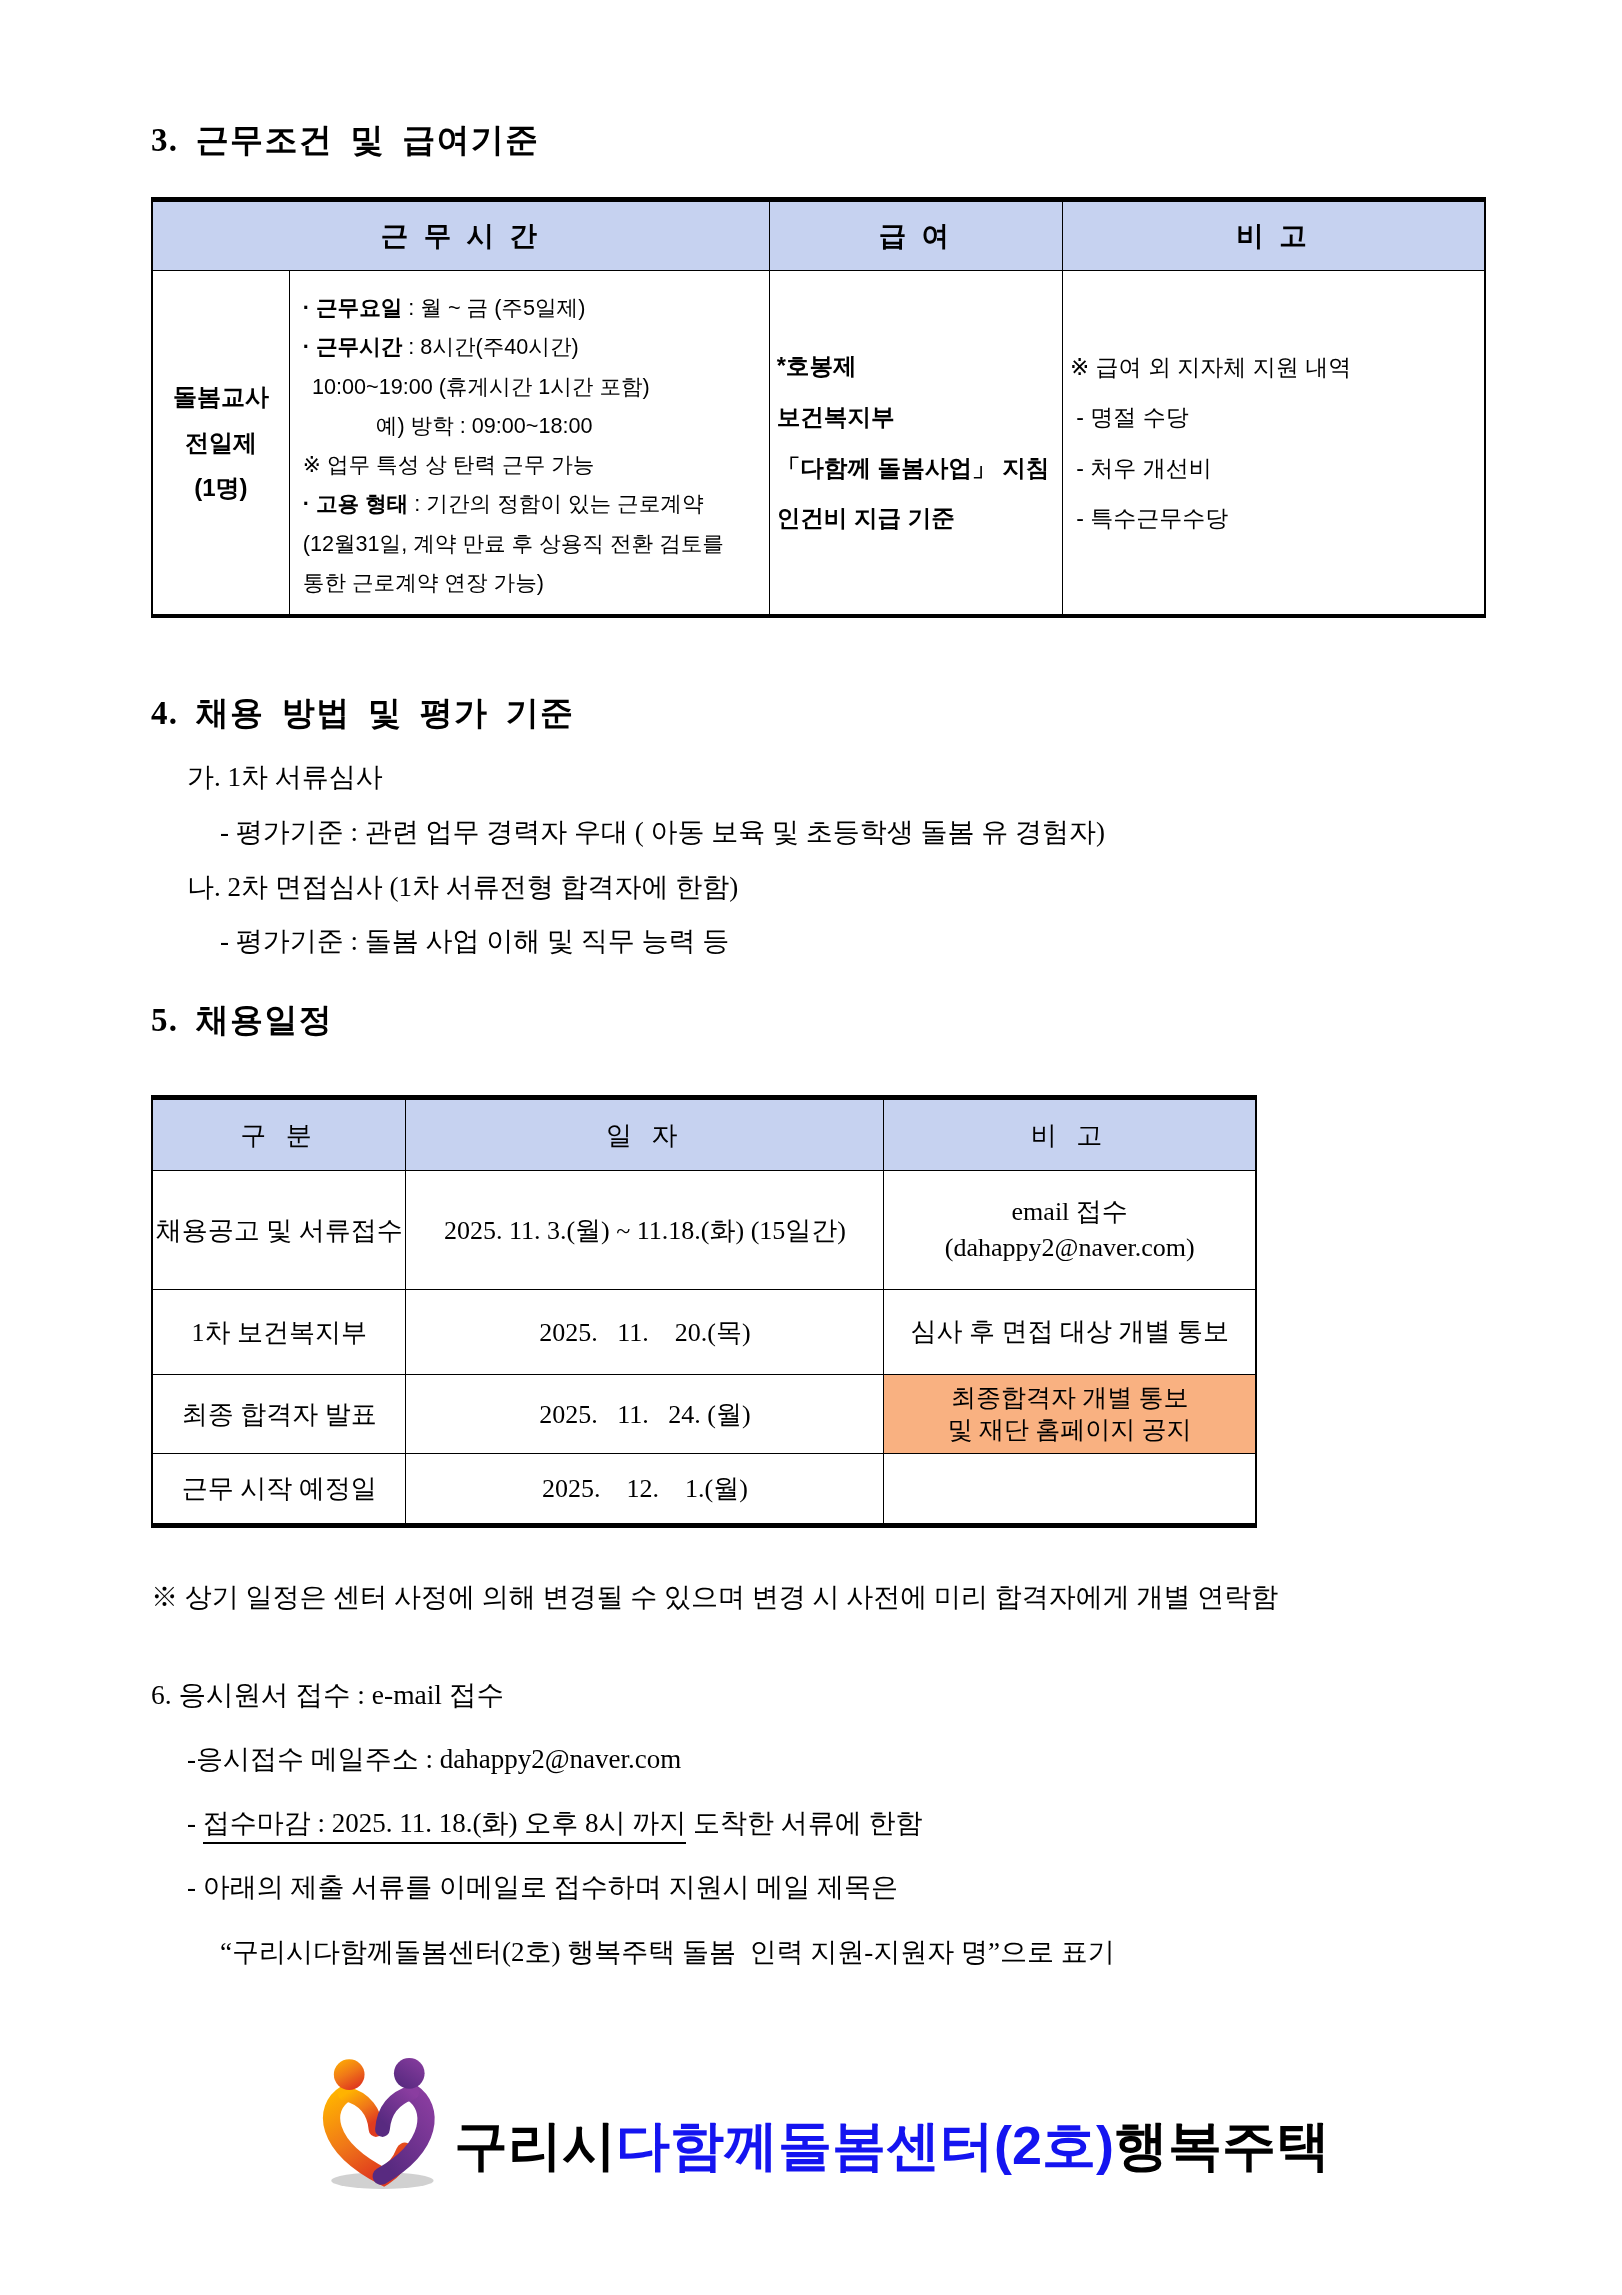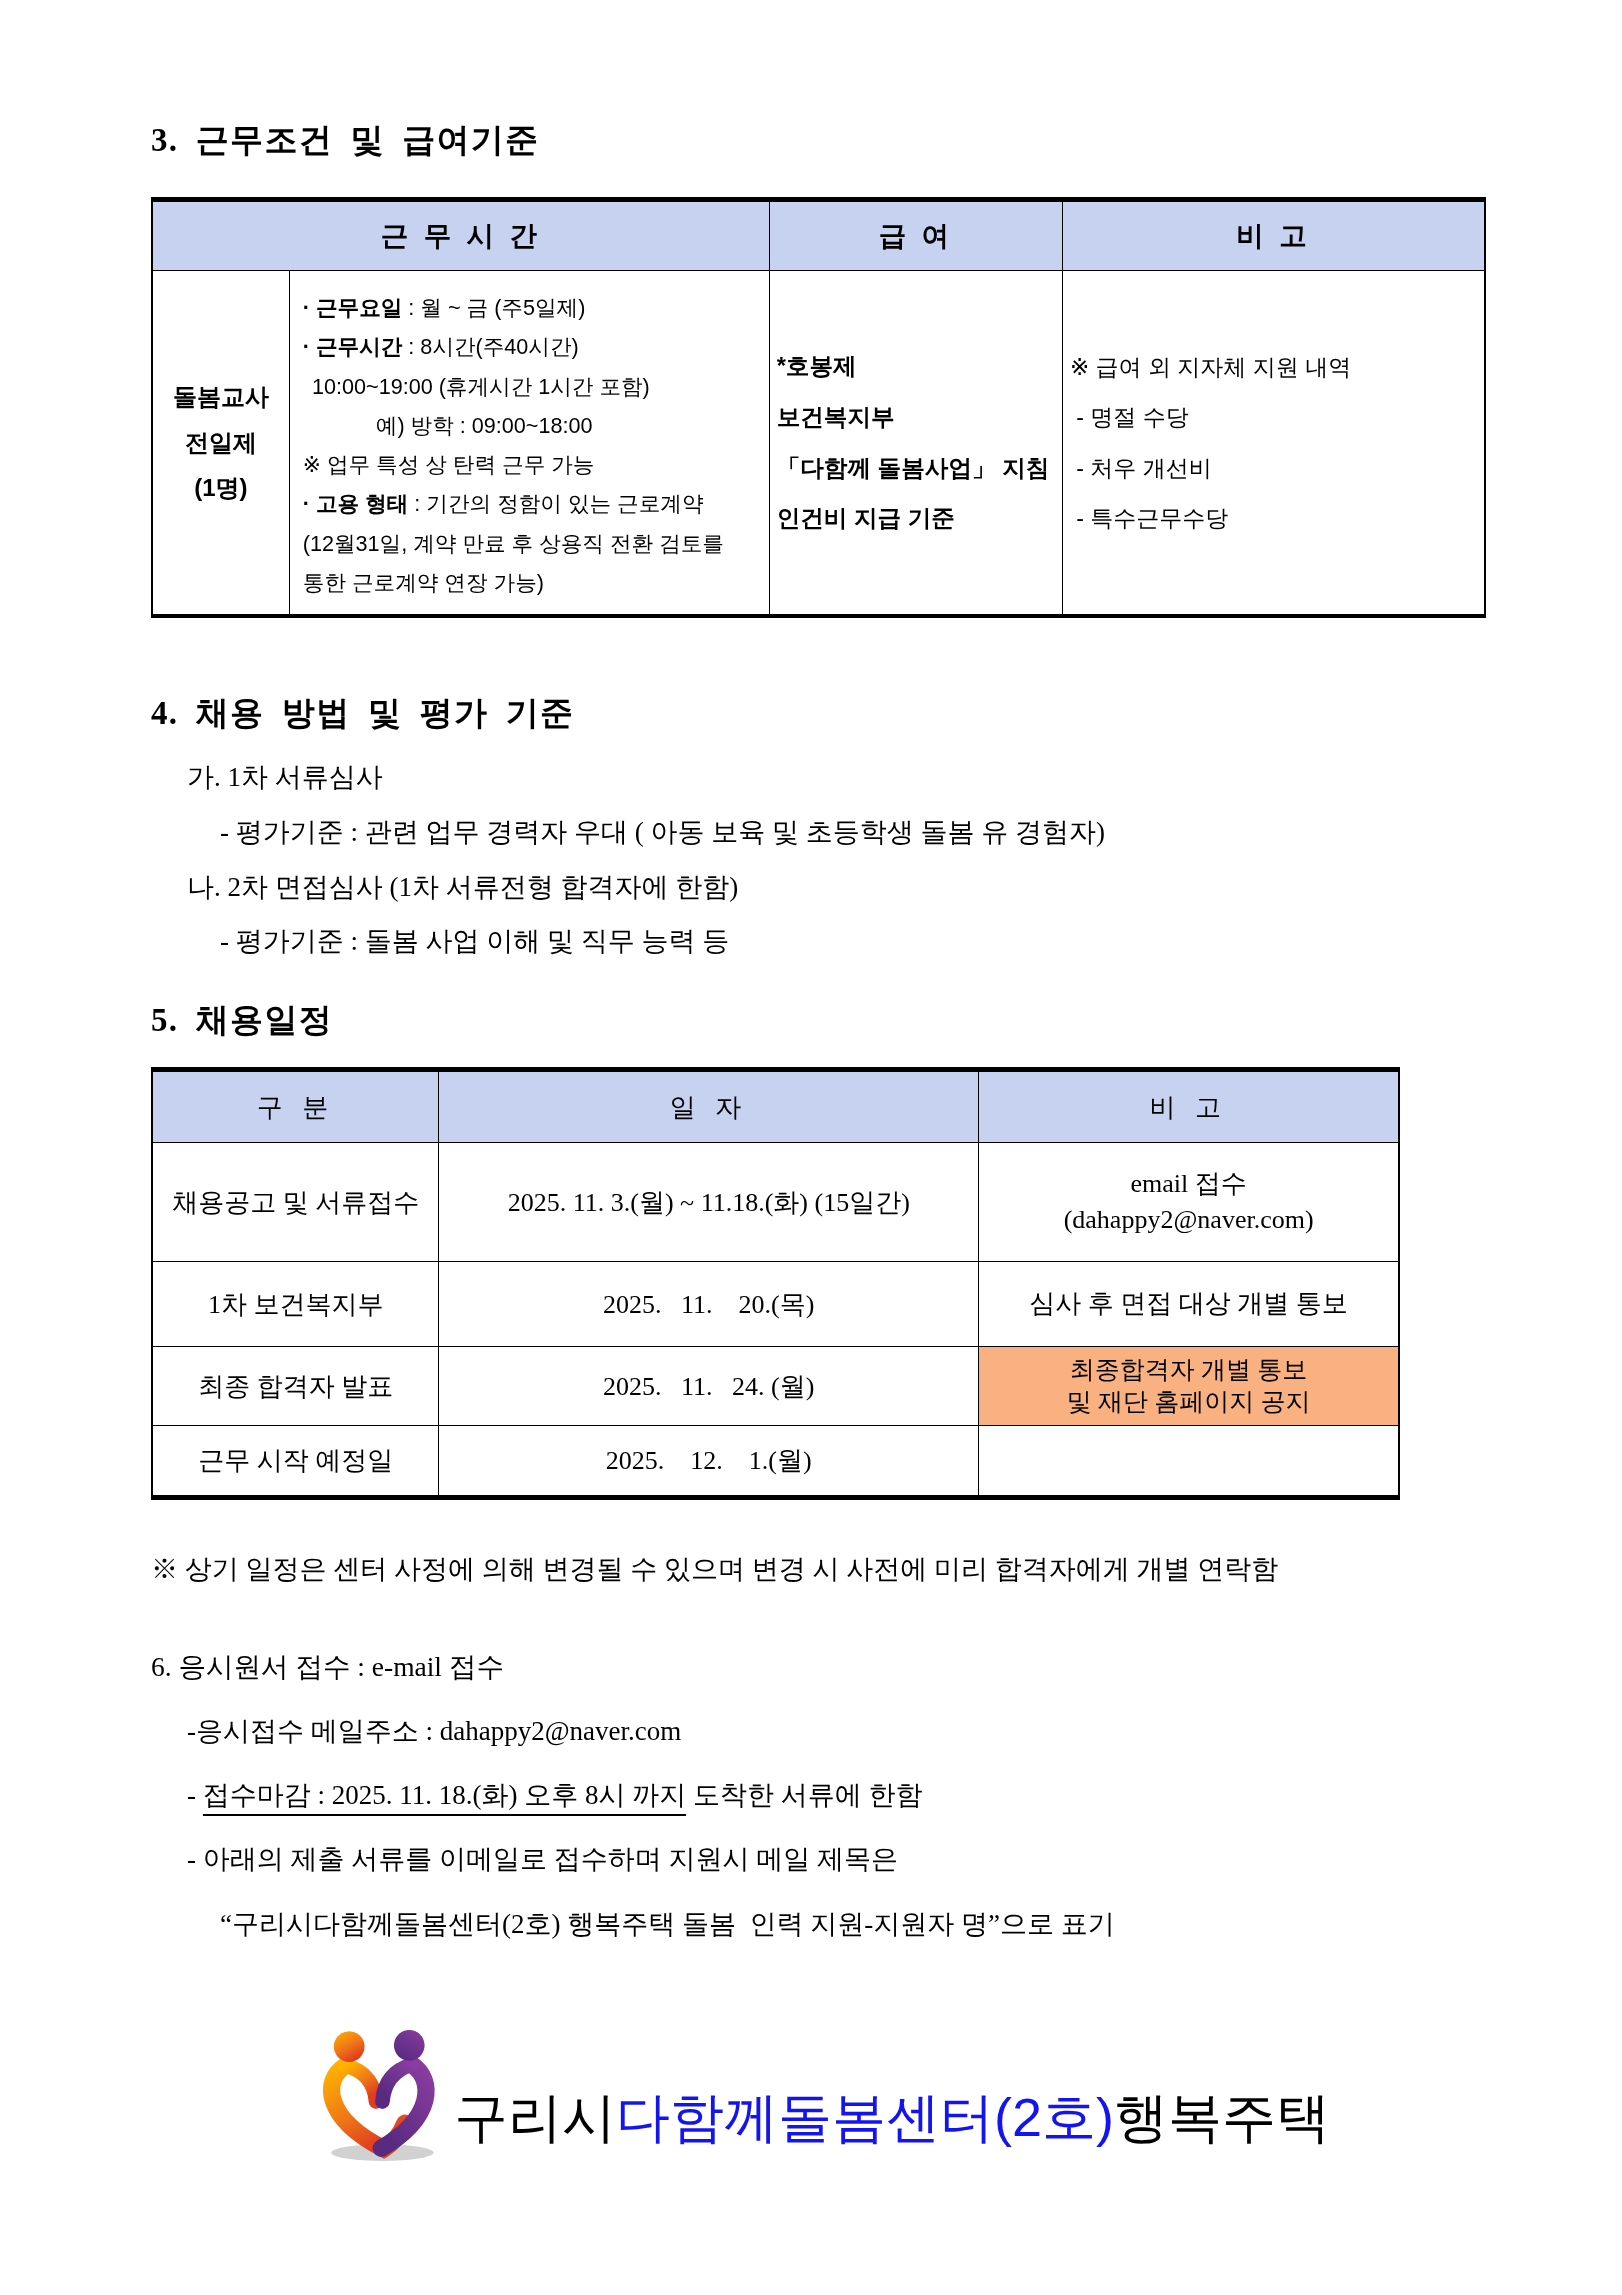--- a/index.html
+++ b/index.html
@@ -51,21 +51,21 @@
   }
 
   
   .sec4-lines { margin-top:25px; font-size:27px; }
   .sec4-lines .line { margin-bottom:21px; line-height:1.25; }
   .ind1 { padding-left:36px; }
   .ind2 { padding-left:69px; }
 
   
   table.t2 {
-    width:1249px; margin-top:24px; border-collapse:collapse; table-layout:fixed;
+    width:1106px; margin-top:52px; border-collapse:collapse; table-layout:fixed;
     border:2.6px solid #000; border-top-width:5.9px; border-bottom-width:5.9px;
     font-size:26px;
   }
   table.t2 th, table.t2 td { border:1.3px solid #000; vertical-align:middle; text-align:center; }
   table.t2 th {
     background:#c6d2f0; height:73px; font-weight:normal; letter-spacing:6.5px;
   }
   table.t2 tr.r1 td { height:119px; }
   table.t2 tr.r2 td { height:85px; }
   table.t2 tr.r3 td { height:85px; }
@@ -81,21 +81,21 @@
   .sec6 .title6 { font-size:27.5px; }
   .sec6 .line { margin-top:29px; line-height:1.3; }
   .u { border-bottom:2px solid #000; padding-bottom:3.3px; }
 
   
   .logo-row {
     margin-top:79px; display:flex; justify-content:center; align-items:center;
   }
   .logo-text {
     font-family:"Liberation Sans","DejaVu Sans",sans-serif;
-    font-weight:normal; font-size:54px; letter-spacing:0; white-space:nowrap;margin-top:48px;
+    font-weight:bold; font-size:54px; letter-spacing:0; white-space:nowrap;margin-top:48px;
   }
   .logo-text .blue { color:#1414f0; }
 </style>
 </head>
 <body>
 
 <div class="page">
 
   <h2 class="sec-title">3. 근무조건 및 급여기준</h2>
 

